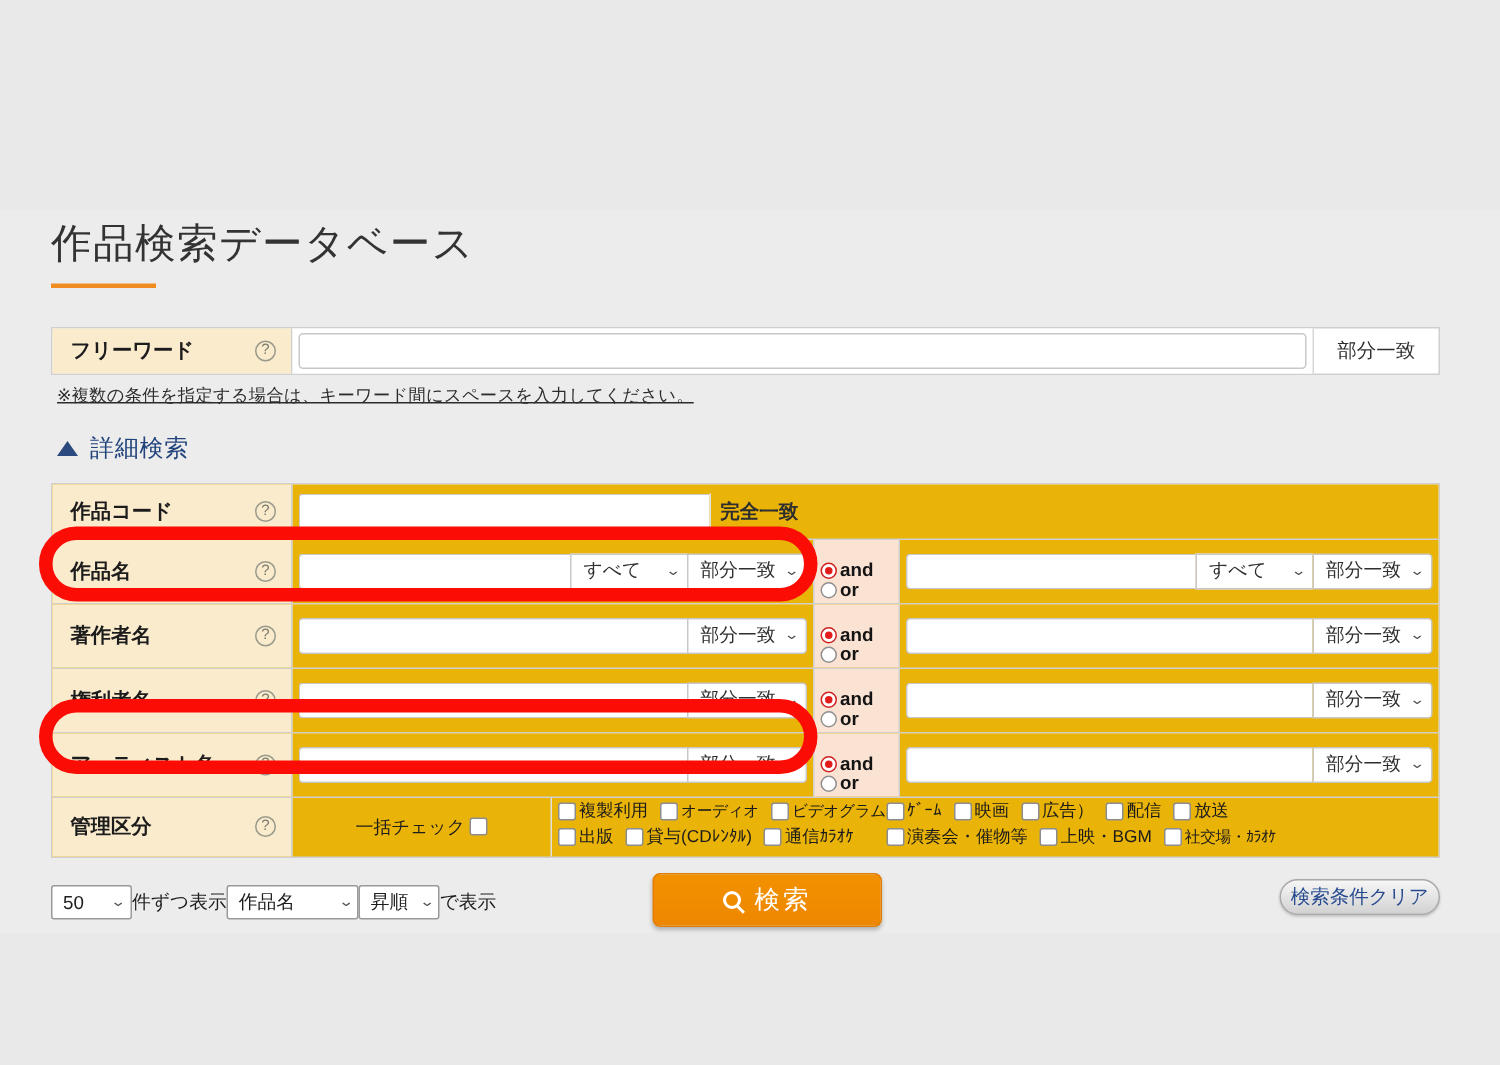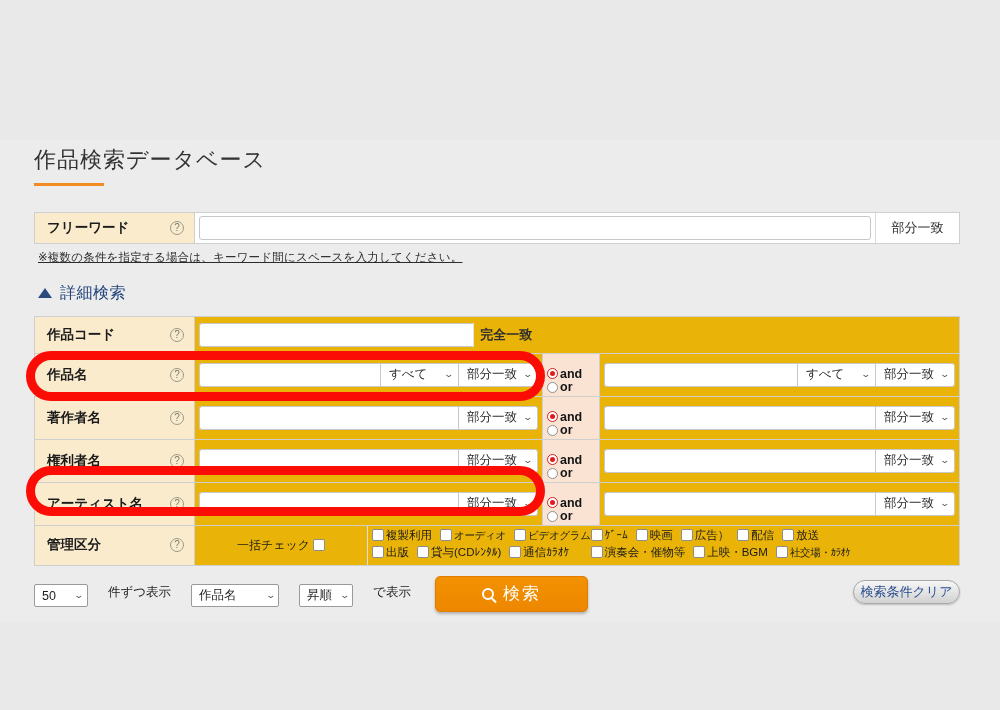--- a/index.html
+++ b/index.html
@@ -22,21 +22,21 @@
     background: #ececec;
   }
   .content {
     position: absolute;
     left: 34px; top: 146px;
     width: 930px;
   }
 
   
   .page-title {
-    font-size: 22px;
+    font-size: 27px;
     color: #333333;
     letter-spacing: 1px;
     font-weight: 400;
     margin: 0;
     padding: 0 0 9px 0;
     line-height: 1.25;
   }
   .title-rule {
     width: 70px; height: 3px;
     background: #f08c22;
@@ -256,21 +256,21 @@
   .narrow { font-size: 10.5px; letter-spacing: -0.3px; }
 
   
   .toolbar {
     position: relative;
     width: 926px;
     margin-top: 13px;
     height: 34px;
     display: flex; align-items: center;
   }
-  .tb-left { display: flex; gap: 20px; }
+  .tb-left { display: flex; align-items: center; gap: 0; }
   .sel-box {
     height: 23px;
     border: 1px solid #9a9a9a;
     background: #fff;
     font-size: 12.5px; color: #1d1d1d;
     display: flex; align-items: center; justify-content: space-between;
     padding: 0 4px 0 7px;
     gap: 8px;
     border-radius: 2px;
   }

